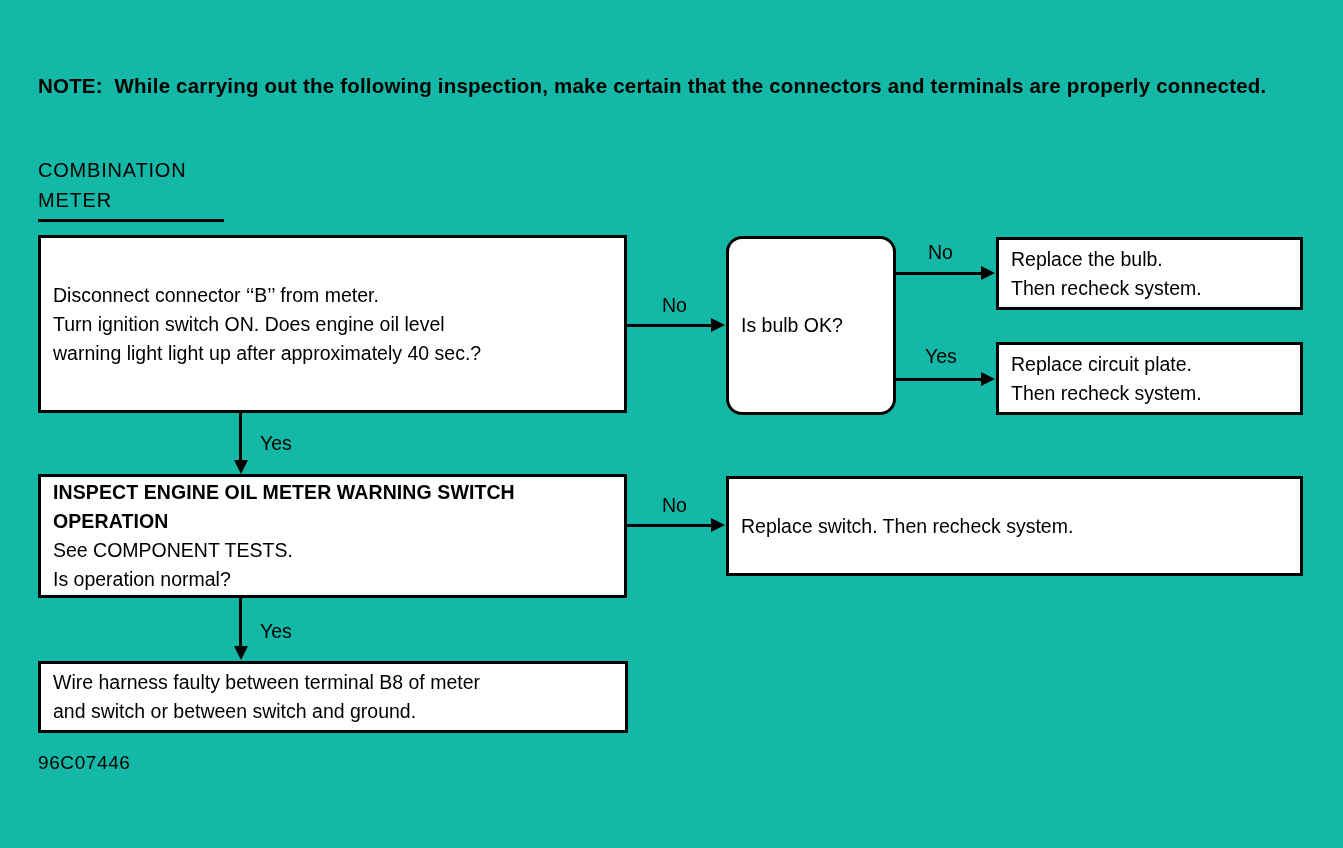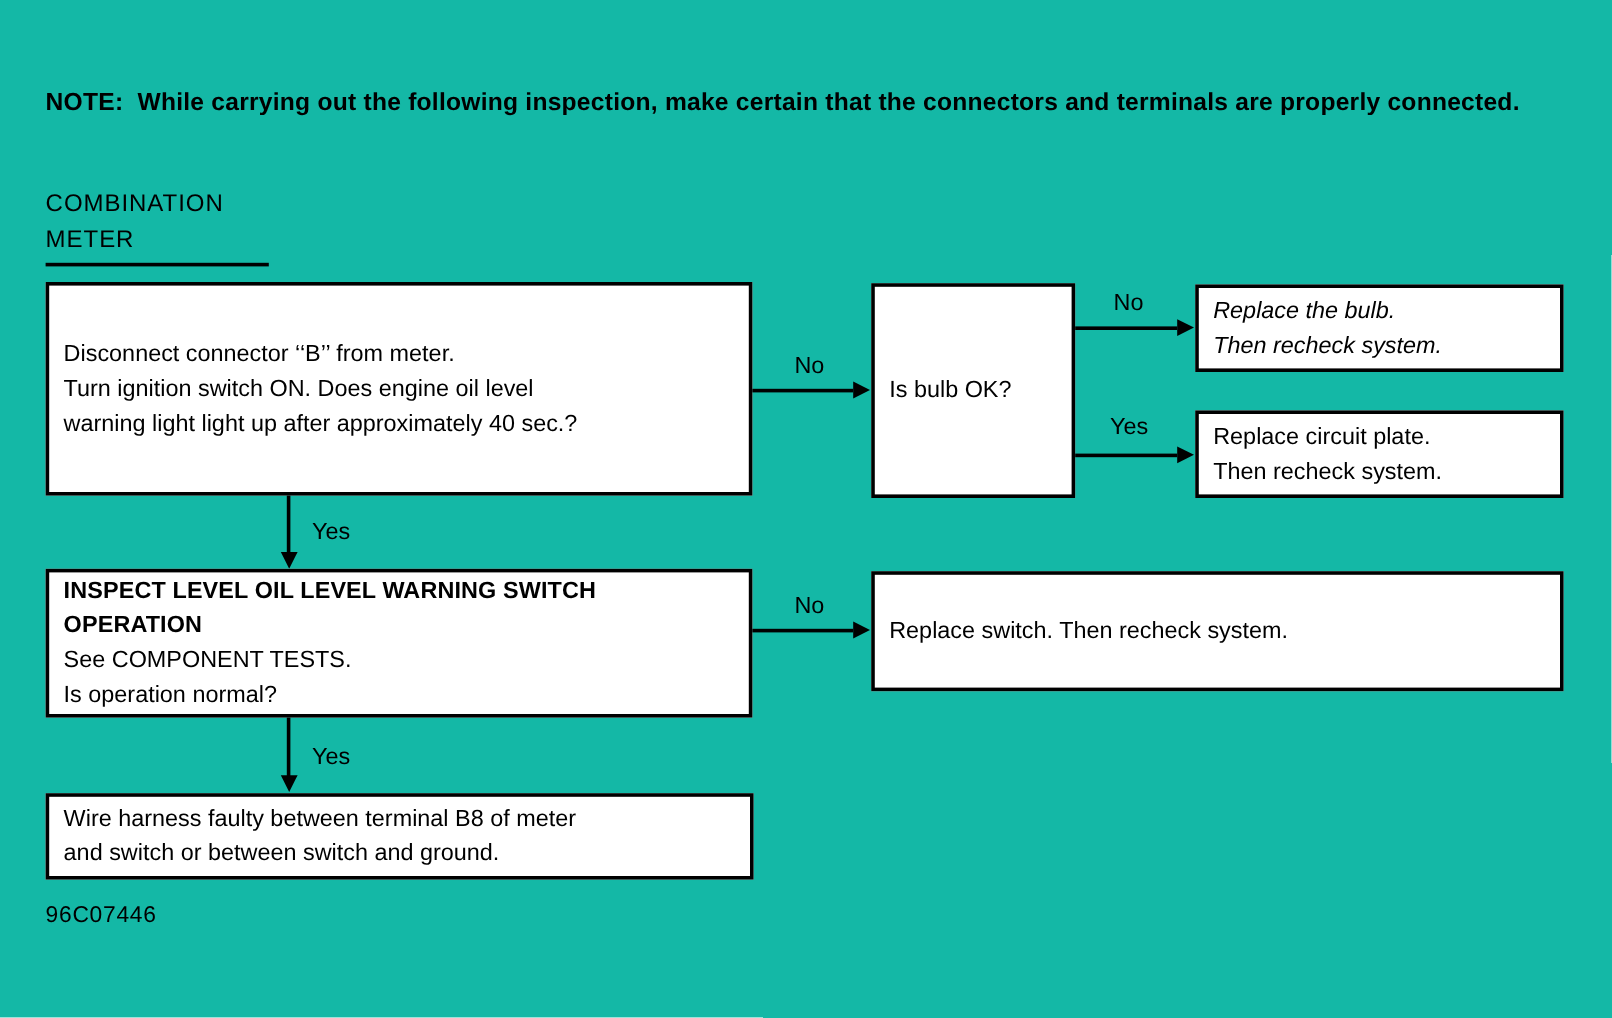--- a/index.html
+++ b/index.html
@@ -133,55 +133,55 @@
       <div class="line">Disconnect connector ‘‘B’’ from meter.</div>
       <div class="line">Turn ignition switch ON. Does engine oil level</div>
       <div class="line">warning light light up after approximately 40 sec.?</div>
     </div>
   </div>
 
   <div class="h-line" style="left:627px; top:324px; width:84px;"></div>
   <div class="arrow-right" style="left:711px; top:318px;"></div>
   <div class="branch-label" style="left:662px; top:294px;">No</div>
 
-  <div class="box" style="left:726px; top:236px; width:170px; height:179px;">
+  <div class="box" style="left:726px; top:236px; width:170px; height:179px;border-radius:16px;">
     <div class="lines">
       <div class="line">Is bulb OK?</div>
     </div>
   </div>
 
   <div class="h-line" style="left:896px; top:272px; width:85px;"></div>
   <div class="arrow-right" style="left:981px; top:266px;"></div>
   <div class="branch-label" style="left:928px; top:241px;">No</div>
 
   <div class="h-line" style="left:896px; top:378px; width:85px;"></div>
   <div class="arrow-right" style="left:981px; top:372px;"></div>
   <div class="branch-label" style="left:925px; top:345px;">Yes</div>
 
-  <div class="box" style="left:996px; top:237px; width:307px; height:73px;font-style:italic;">
+  <div class="box" style="left:996px; top:237px; width:307px; height:73px;">
     <div class="lines">
       <div class="line">Replace the bulb.</div>
       <div class="line">Then recheck system.</div>
     </div>
   </div>
 
   <div class="box" style="left:996px; top:342px; width:307px; height:73px;">
     <div class="lines">
       <div class="line">Replace circuit plate.</div>
       <div class="line">Then recheck system.</div>
     </div>
   </div>
 
   <div class="v-line" style="left:239px; top:413px; height:49px;"></div>
   <div class="arrow-down" style="left:234px; top:460px;"></div>
   <div class="branch-label" style="left:260px; top:432px;">Yes</div>
 
   <div class="box" style="left:38px; top:474px; width:589px; height:124px;">
     <div class="lines">
-      <div class="line bold">INSPECT LEVEL OIL LEVEL WARNING SWITCH</div>
+      <div class="line bold">INSPECT ENGINE OIL METER WARNING SWITCH</div>
       <div class="line bold">OPERATION</div>
       <div class="line">See COMPONENT TESTS.</div>
       <div class="line">Is operation normal?</div>
     </div>
   </div>
 
   <div class="h-line" style="left:627px; top:524px; width:84px;"></div>
   <div class="arrow-right" style="left:711px; top:518px;"></div>
   <div class="branch-label" style="left:662px; top:494px;">No</div>
 

